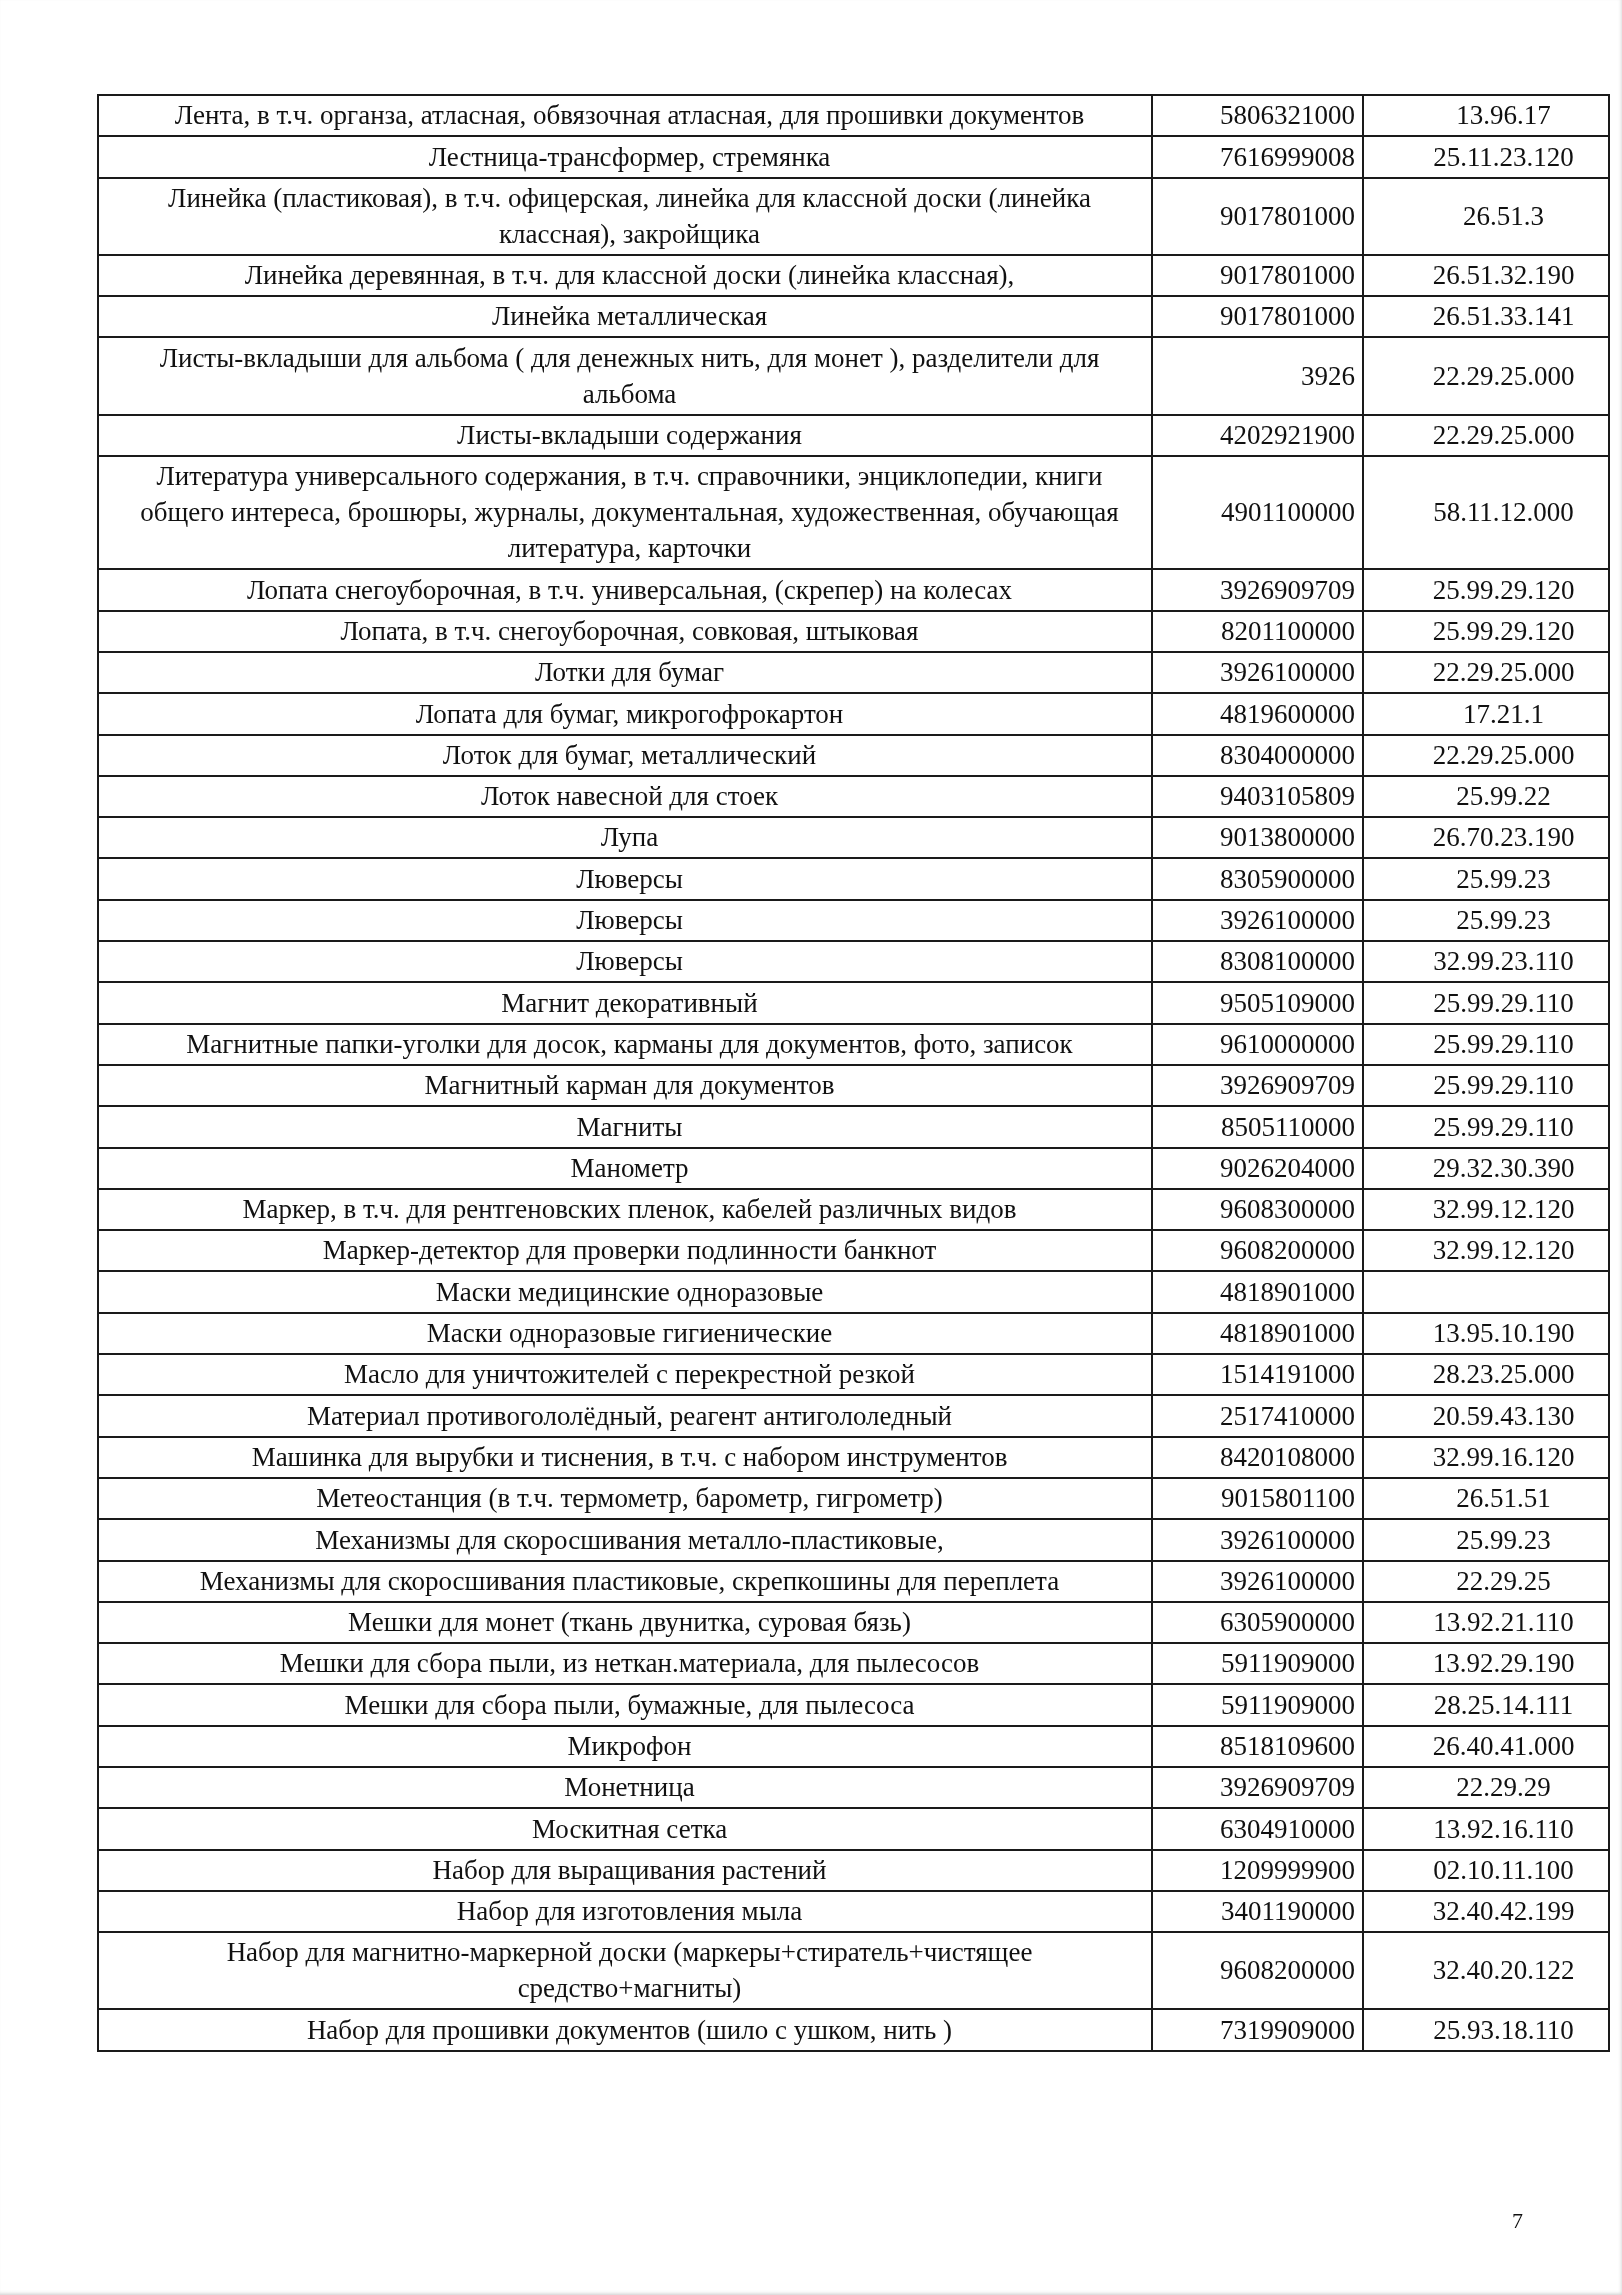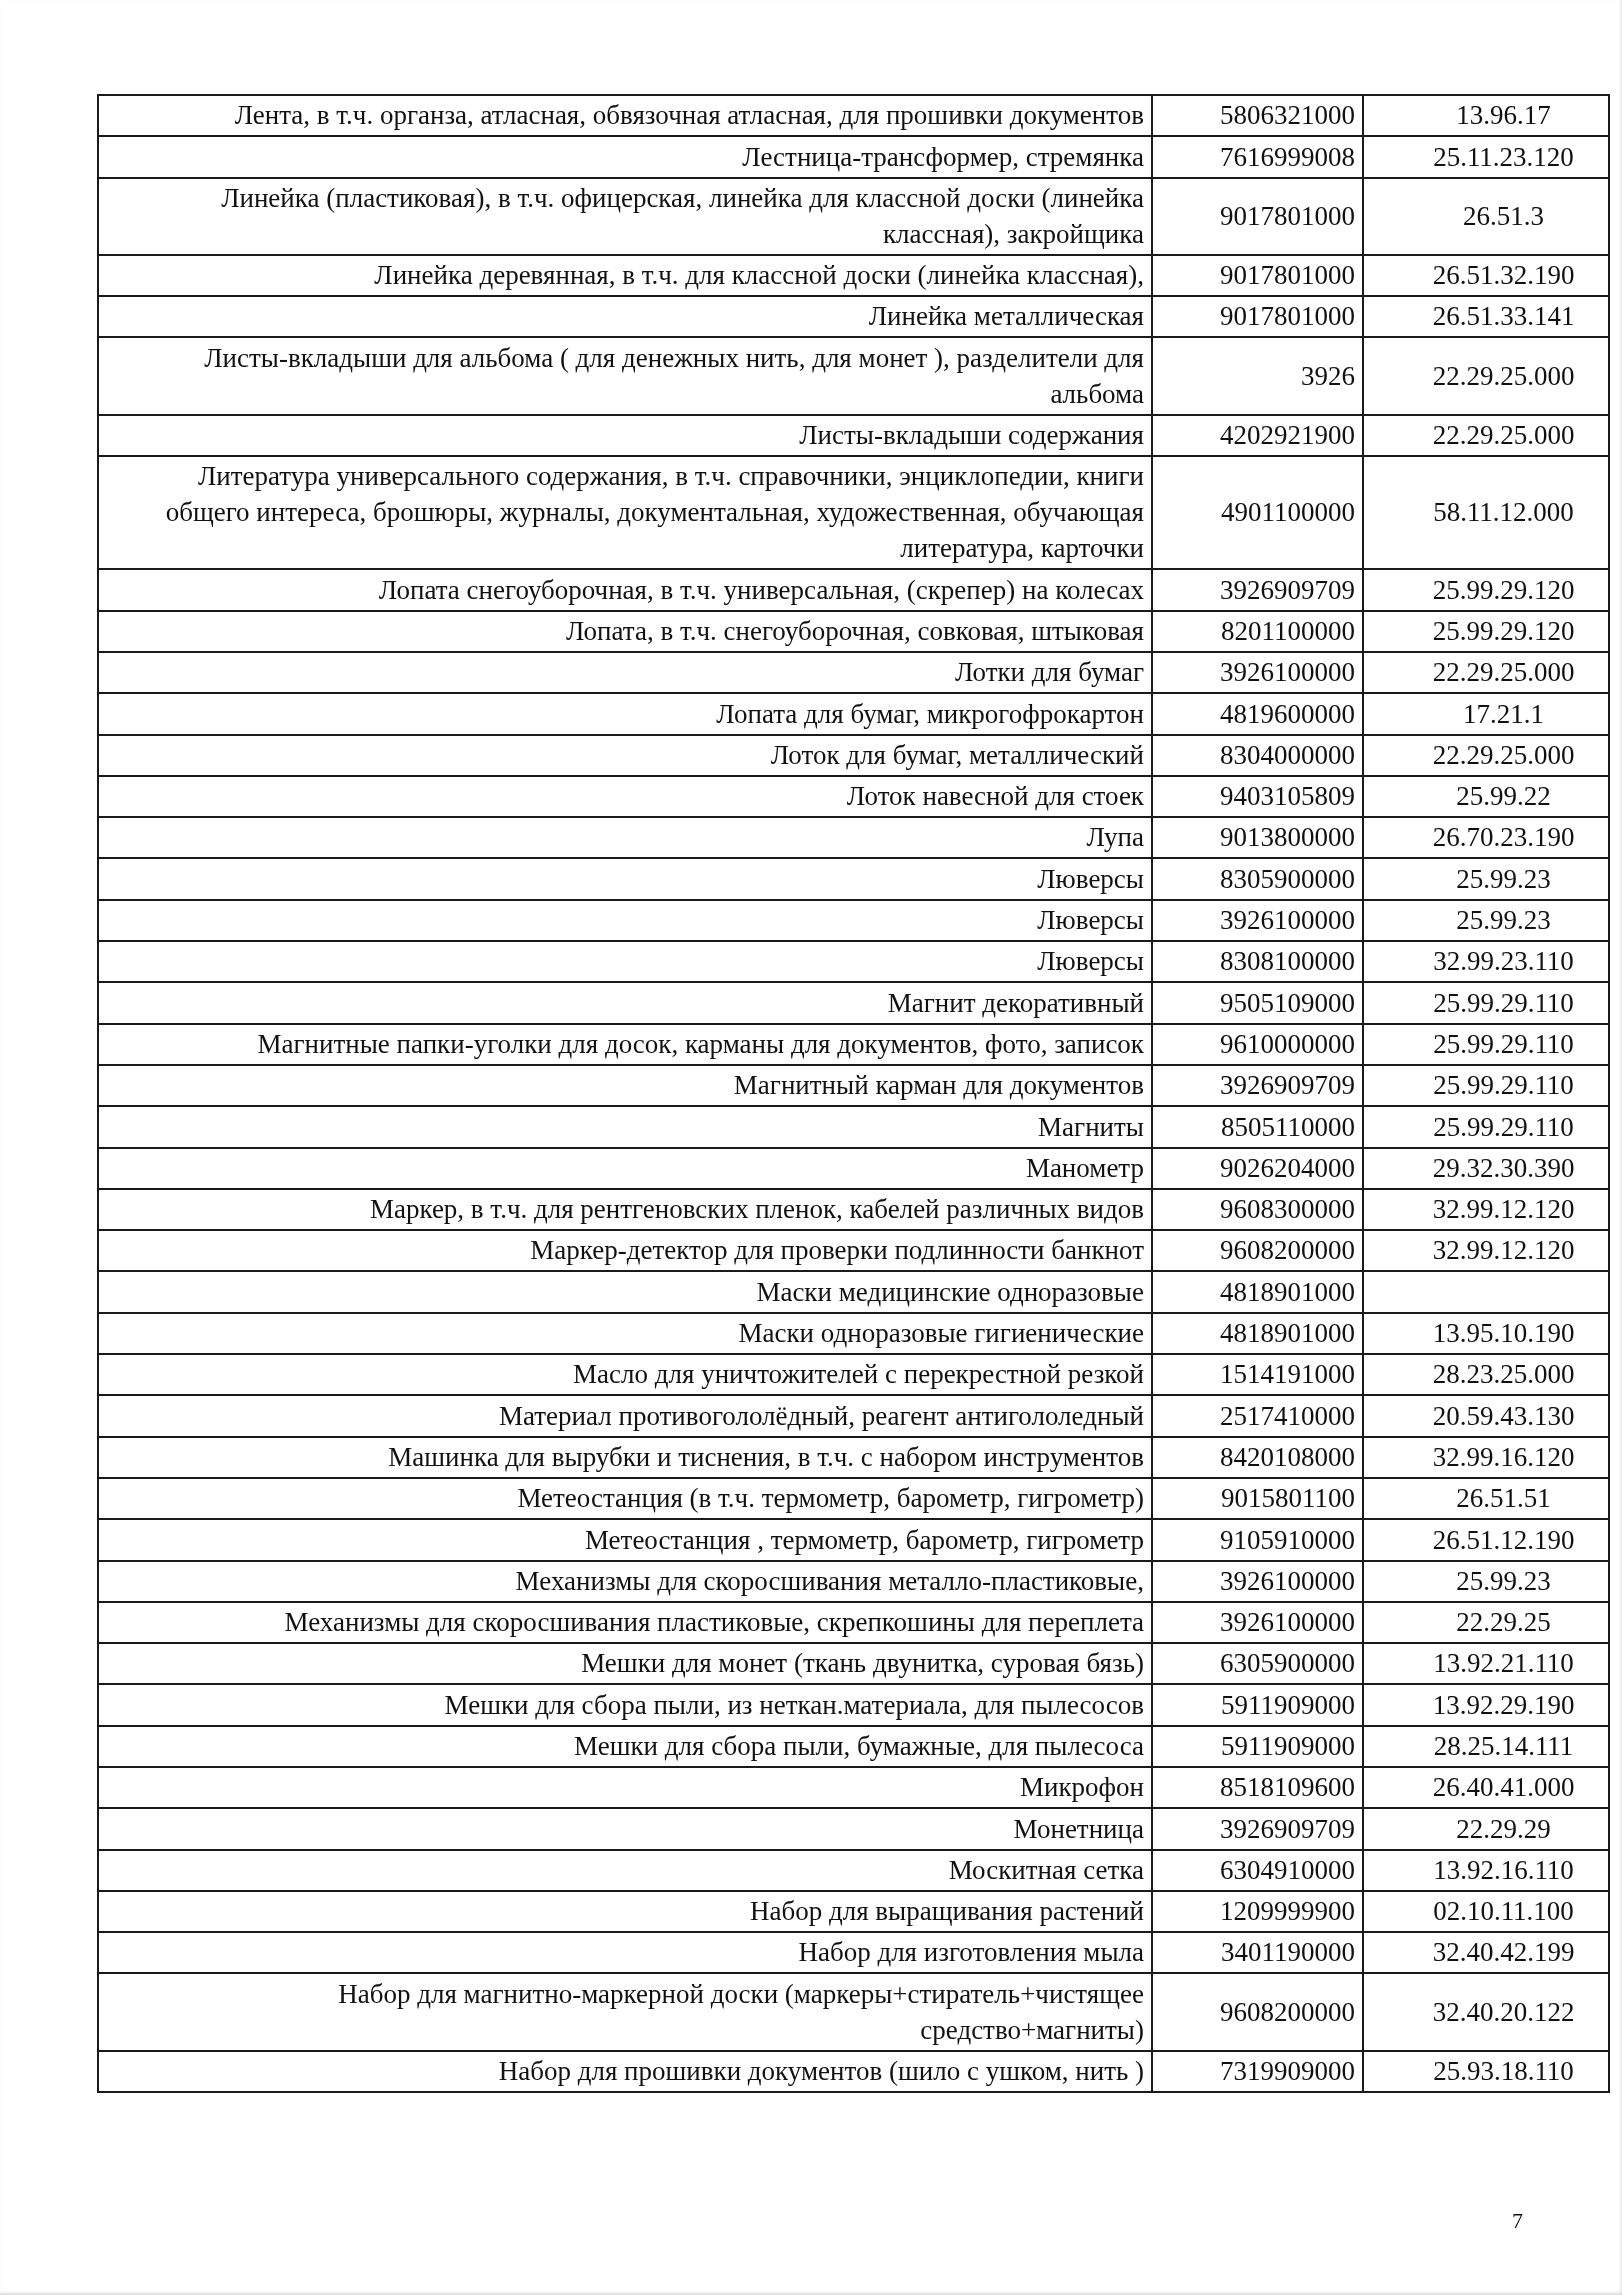--- a/index.html
+++ b/index.html
@@ -35,21 +35,21 @@
   }
   table.goods td {
     border: 2px solid #1a1a1a;
     font-size: 27px;
     line-height: 36px;
     padding: 1.3px 6.5px 2px 6.5px;
     vertical-align: middle;
   }
   table.goods td.name {
     width: 1029px;
-    text-align: right;
+    text-align: center;
     padding-left: 16px;
   }
   table.goods td.code {
     width: 196px;
     text-align: right;
   }
   table.goods td.okpd {
     width: 196px;
     text-align: center;
     padding-left: 42px;
@@ -217,25 +217,20 @@
             <td class="name">Машинка для вырубки и тиснения, в т.ч. с набором инструментов</td>
             <td class="code">8420108000</td>
             <td class="okpd">32.99.16.120</td>
           </tr>
           <tr>
             <td class="name">Метеостанция (в т.ч. термометр, барометр, гигрометр)</td>
             <td class="code">9015801100</td>
             <td class="okpd">26.51.51</td>
           </tr>
           <tr>
-            <td class="name">Метеостанция , термометр, барометр, гигрометр</td>
-            <td class="code">9105910000</td>
-            <td class="okpd">26.51.12.190</td>
-          </tr>
-          <tr>
             <td class="name">Механизмы для скоросшивания металло-пластиковые,</td>
             <td class="code">3926100000</td>
             <td class="okpd">25.99.23</td>
           </tr>
           <tr>
             <td class="name">Механизмы для скоросшивания пластиковые, скрепкошины для переплета</td>
             <td class="code">3926100000</td>
             <td class="okpd">22.29.25</td>
           </tr>
           <tr>

